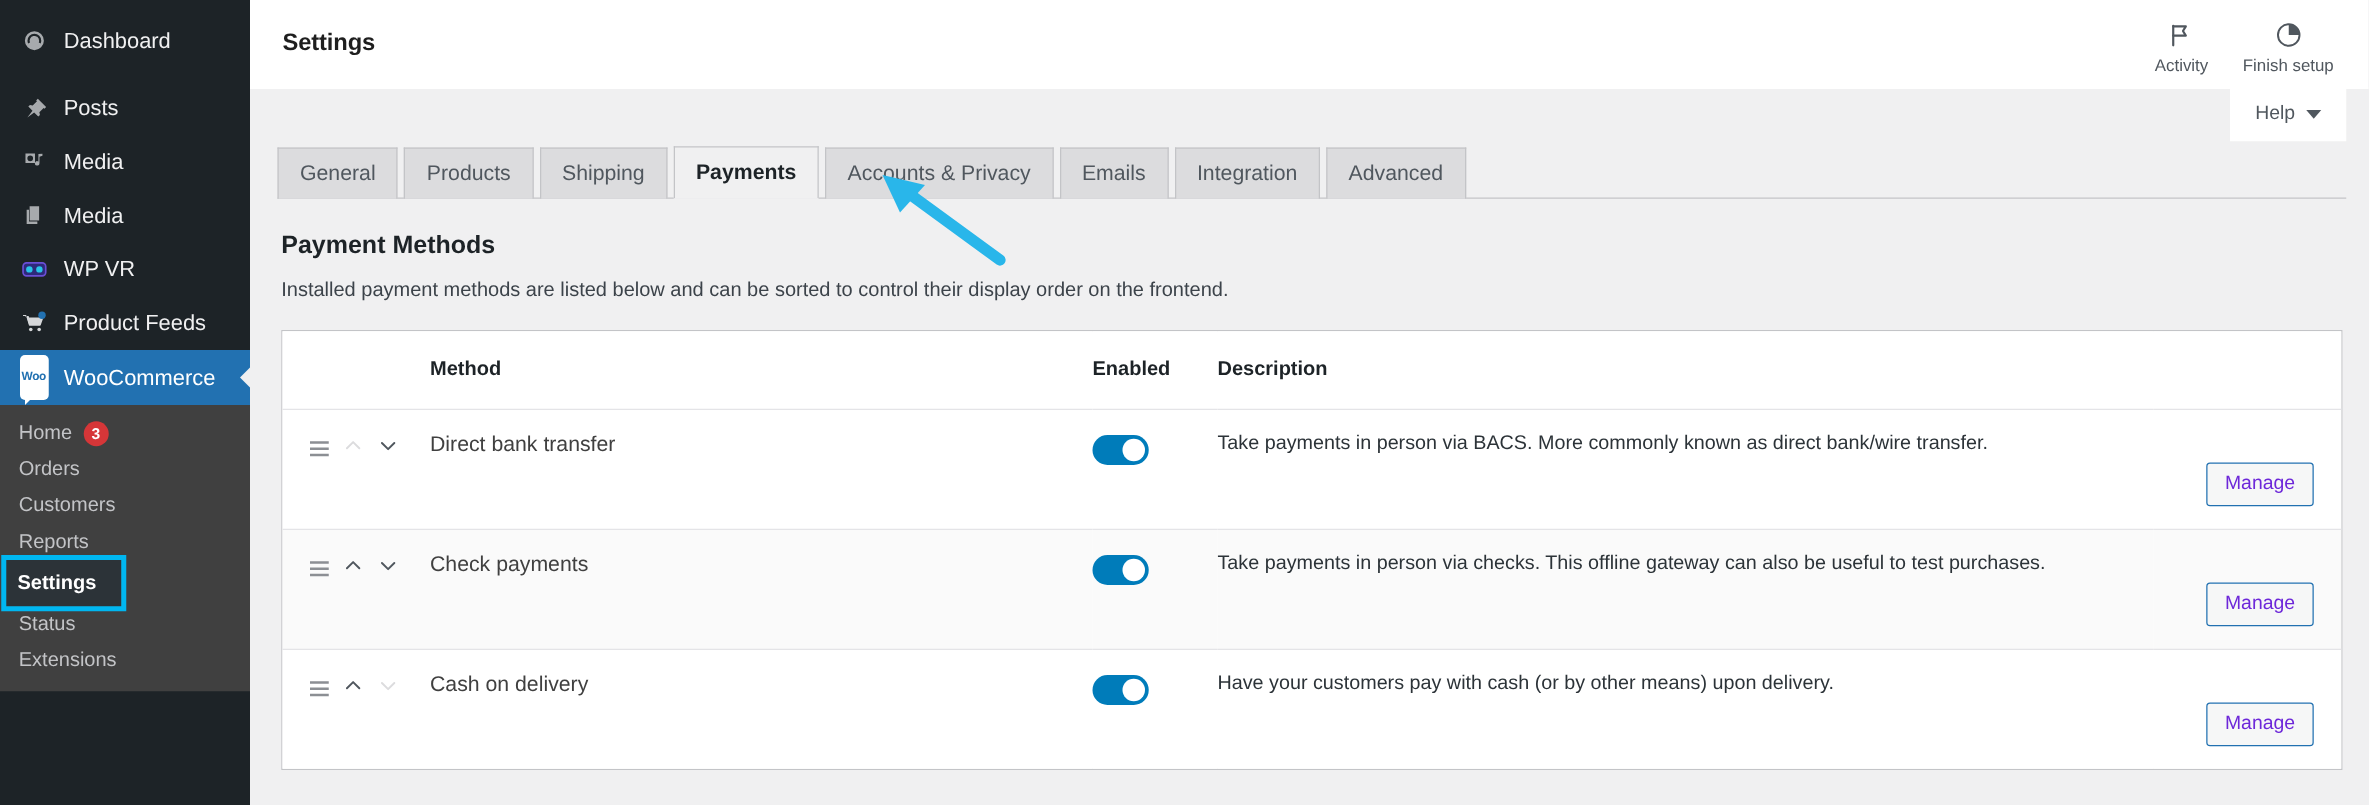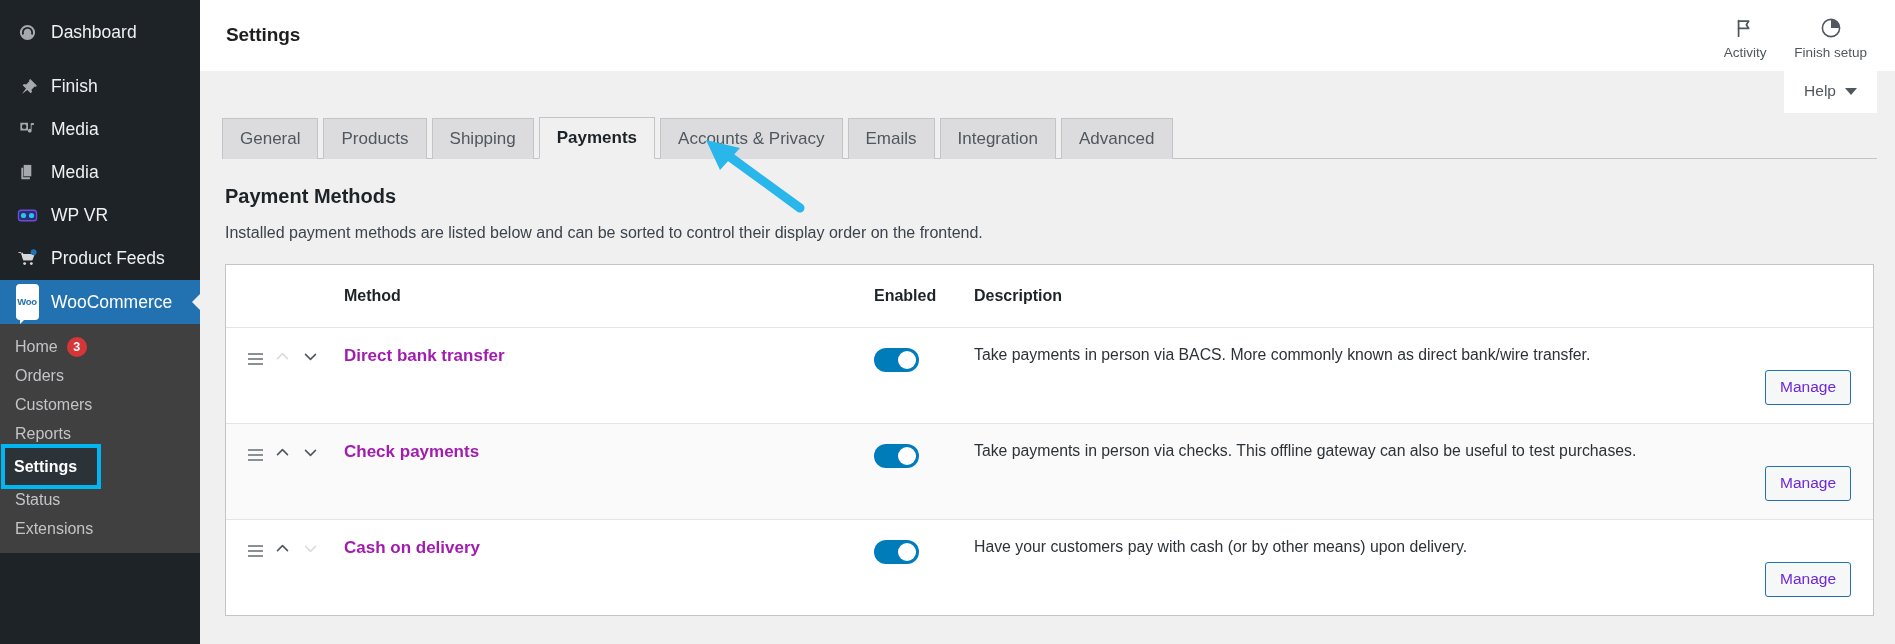--- a/index.html
+++ b/index.html
@@ -200,21 +200,21 @@
   .col-enable { width: 100px; }
   .col-desc   { }
   .col-action { width: 150px; text-align: right; padding-right: 22px !important; }
 
   .sort-ctrls { display: flex; align-items: center; gap: 11px; padding-top: 2px; }
   .handle { display:flex; flex-direction:column; gap:3px; cursor: move; }
   .handle span { display:block; width: 15px; height: 2px; background: #8c8f94; }
   .chev { color: #50575e; }
   .chev.dim { color: #dcdcde; }
 
-  .pm-link { color: #a21caf; font-weight: bold; font-size: 17px; text-decoration: none; }
+  .pm-link { color: #404040; font-weight: normal; font-size: 17px; text-decoration: none; }
 
   .toggle {
     width: 45px; height: 24px;
     background: #007cba;
     border-radius: 12px;
     position: relative;
     display: inline-block;
     margin-top: 2px;
   }
   .toggle::after {
@@ -259,21 +259,21 @@
     </div>
 
     <div class="menu-sep"></div>
 
     <div class="menu-item">
       <span class="ico">
         <svg width="19" height="19" viewBox="0 0 20 20" fill="#a7aaad">
             <path d="M12.9 2.1l-1.4 1.4.7.7-3.6 3.6-2.3-.5-1.4 1.4 3.5 3.5-4.3 5.7 5.7-4.3 3.5 3.5 1.4-1.4-.5-2.3 3.6-3.6.7.7 1.4-1.4z"></path>
           </svg>
       </span>
-      <span>Finish</span>
+      <span>Posts</span>
     </div>
 
     <div class="menu-item">
       <span class="ico">
         <svg width="19" height="19" viewBox="0 0 20 20" fill="#a7aaad">
             <path d="M2.5 3h8v8h-8zM6.5 4.6a2.4 2.4 0 100 4.8 2.4 2.4 0 000-4.8zM13.4 3.4v6.2a1.9 1.9 0 10.9 1.6V5.6l2.5-.7V3.1z"></path>
           </svg>
       </span>
       <span>Media</span>
     </div>

